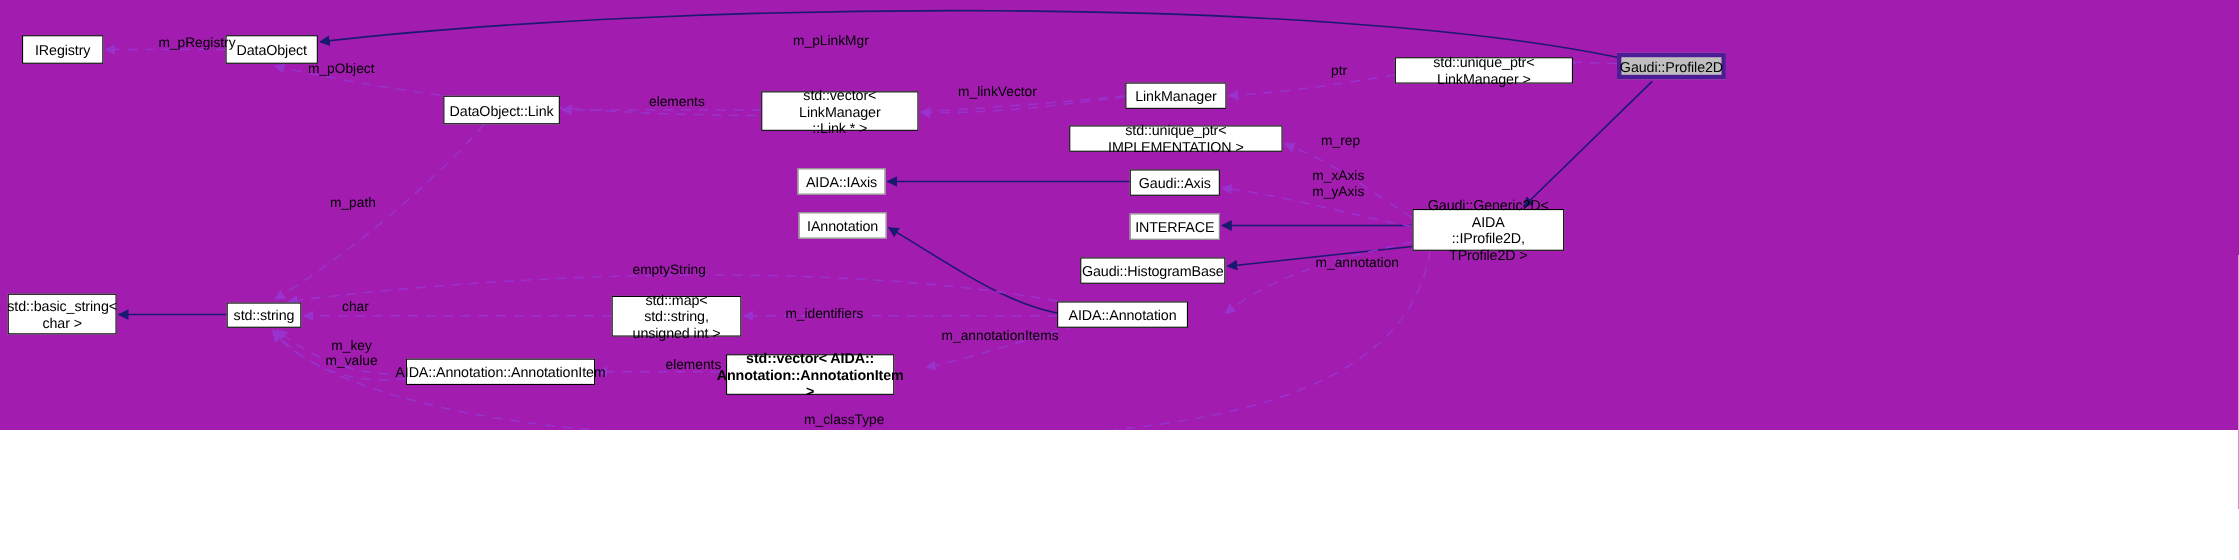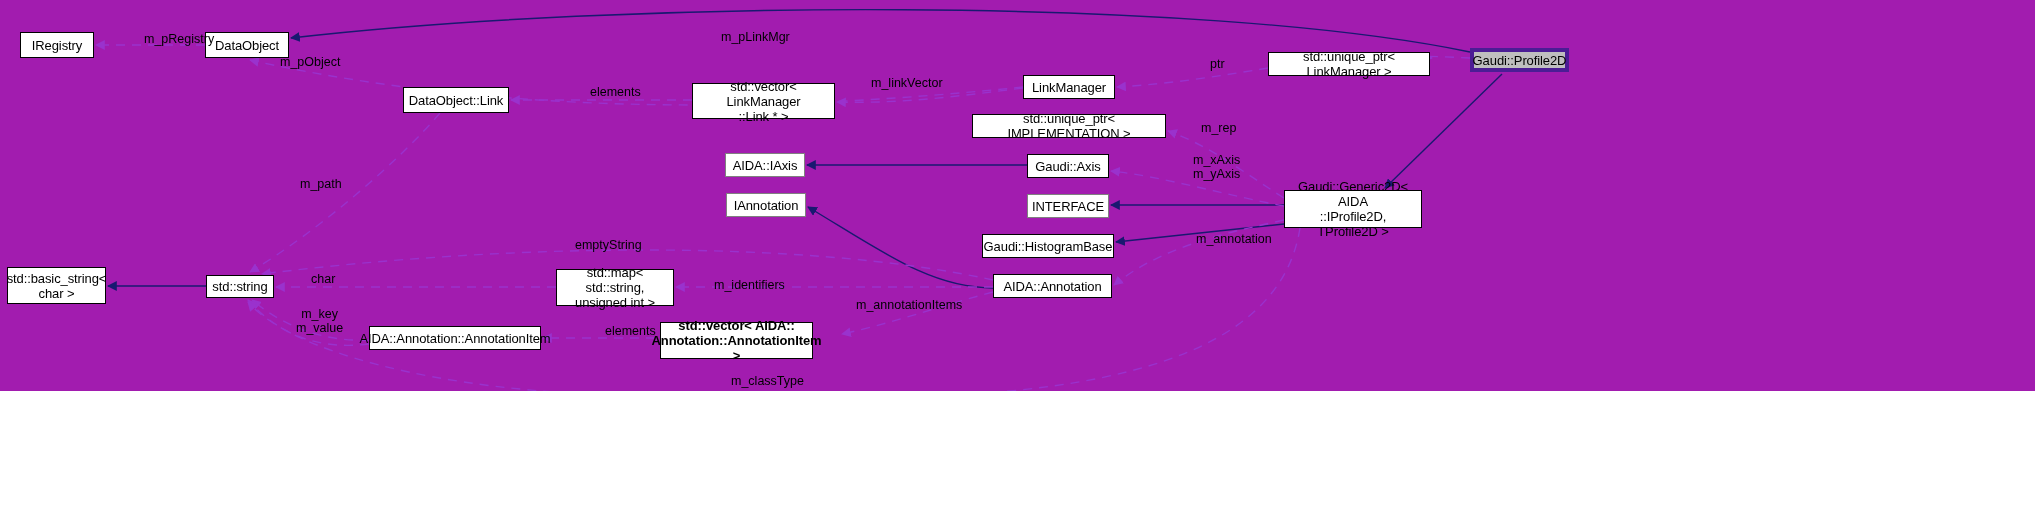--- a/index.html
+++ b/index.html
@@ -117,21 +117,21 @@
   <div class="node grey-border" style="left:726px;top:193px;width:80px; height:24px;">IAnnotation</div>
   <div class="node grey-border" style="left:1027px;top:194px;width:82px; height:24px;">INTERFACE</div>
   <div class="node" style="left:1284px;top:190px; width:138px; height:38px;">Gaudi::Generic2D&lt; AIDA
 ::IProfile2D, TProfile2D &gt;</div>
   <div class="node" style="left:982px; top:234px; width:132px; height:24px;">Gaudi::HistogramBase</div>
   <div class="node" style="left:7px;   top:267px; width:99px;  height:37px;">std::basic_string&lt;
 char &gt;</div>
   <div class="node" style="left:206px; top:275px; width:68px;  height:23px;">std::string</div>
   <div class="node" style="left:556px; top:269px; width:118px; height:37px;">std::map&lt; std::string,
 unsigned int &gt;</div>
-  <div class="node" style="left:993px; top:274px; width:119px; height:24px;">AIDA::Annotation</div>
+  <div class="node" style="left:961px; top:274px; width:119px; height:24px;">AIDA::Annotation</div>
   <div class="node" style="left:369px; top:326px; width:172px; height:24px;">AIDA::Annotation::AnnotationItem</div>
   <div class="node" style="left:660px; top:322px; width:153px; height:37px;font-weight:bold;">std::vector&lt; AIDA::
 Annotation::AnnotationItem &gt;</div>
 
   <div class="edge-label" style="left:120px; top:32px;padding-left:24px;">m_pRegistry</div>
   <div class="edge-label" style="left:721px; top:30px;">m_pLinkMgr</div>
   <div class="edge-label" style="left:280px; top:55px;">m_pObject</div>
   <div class="edge-label" style="left:590px; top:85px;">elements</div>
   <div class="edge-label" style="left:871px; top:76px;">m_linkVector</div>
   <div class="edge-label" style="left:1210px;top:57px;">ptr</div>

